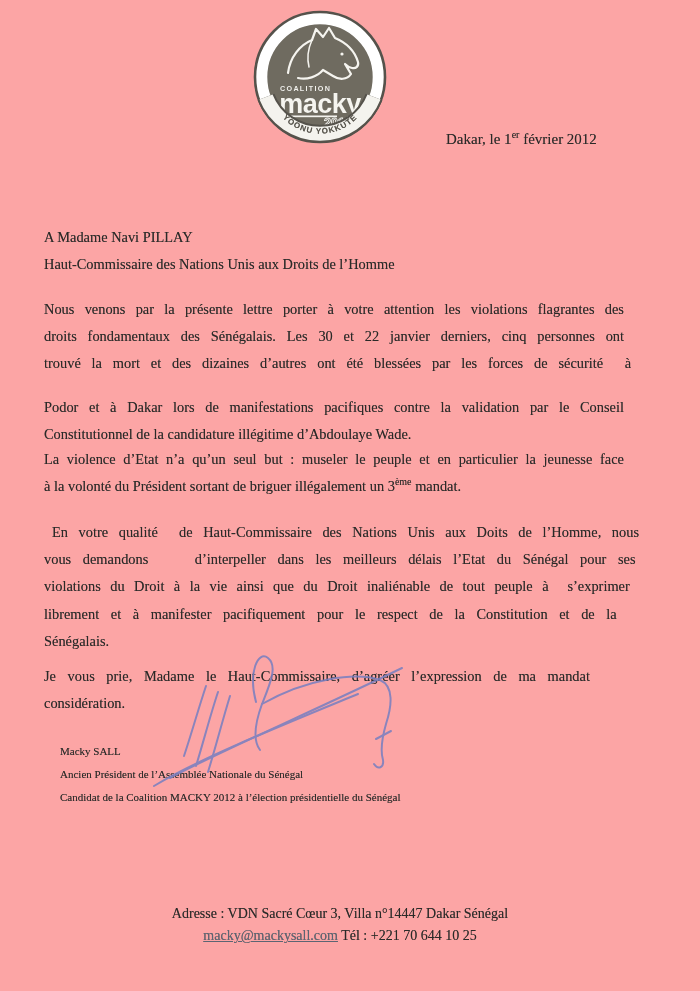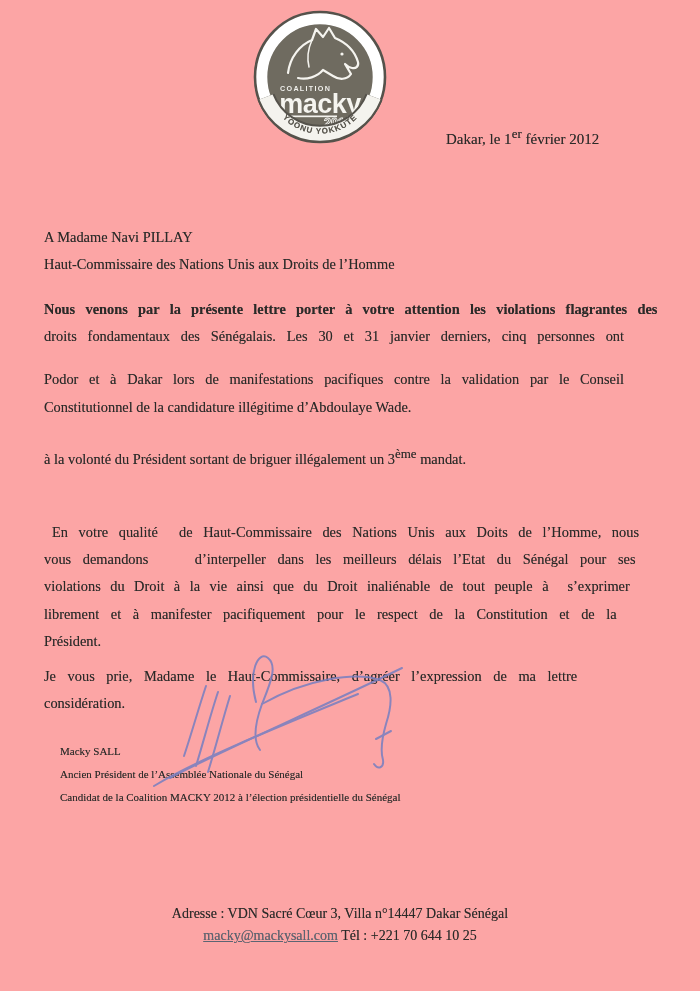--- a/index.html
+++ b/index.html
@@ -9,21 +9,21 @@
     background:#fca5a5;
     font-family:"Liberation Serif","DejaVu Serif",serif;
     color:#2b2a28;
     overflow:hidden;
     text-shadow:0 0 .3px rgba(60,60,60,.55);
   }
   .abs { position:absolute; }
   .body-text { font-size:14.4px; line-height:27.2px; width:580px; left:44px; }
   .line { white-space:nowrap; }
   .line.center { text-align:center; }
-  sup { font-size:13px; vertical-align:super; line-height:0; }
+  sup { font-size:10px; vertical-align:super; line-height:0; }
   .link { text-decoration:underline; color:#5c6573; }
   #date-line { top:128px; left:446px; font-size:15px; line-height:22px; }
   #addressee { top:224px; line-height:26.8px; }
   #paragraph-1 { top:296px; }
   #paragraph-2 { top:446px; }
   #paragraph-3 { top:519px; }
   #closing     { top:663px; }
   #signature-block { top:740px; font-size:11px; line-height:23px; width:580px; left:60px; }
   #footer { top:903px; left:0; width:680px; font-size:14px; line-height:22.3px; }
   #logo { left:249px; top:6px; width:142px; height:142px; }
@@ -58,37 +58,39 @@
   <div id="date-line" class="abs">
       <div class="line"><span>Dakar, le 1</span><sup>er</sup><span> février 2012</span></div>
     </div>
 
   <div id="addressee" class="abs body-text">
       <div class="line"><span>A Madame Navi PILLAY</span></div>
       <div class="line"><span>Haut-Commissaire des Nations Unis aux Droits de l’Homme</span></div>
     </div>
 
   <div id="paragraph-1" class="abs body-text">
-      <div class="line just" style="word-spacing: 6.65px; font-weight: bold;"><span>Nous venons par la présente lettre porter à votre attention les violations flagrantes des</span></div>
-      <div class="line just" style="word-spacing: 7.24px;"><span>droits fondamentaux des Sénégalais. Les 30 et 31 janvier derniers, cinq personnes ont</span></div>
+      <div class="line just" style="word-spacing: 6.65px;"><span>Nous venons par la présente lettre porter à votre attention les violations flagrantes des</span></div>
+      <div class="line just" style="word-spacing: 7.24px;"><span>droits fondamentaux des Sénégalais. Les 30 et 22 janvier derniers, cinq personnes ont</span></div>
+      <div class="line just" style="word-spacing: 7.23px;"><span>trouvé la mort et des dizaines d’autres ont été blessées par les forces de sécurité&nbsp; à</span></div>
       <div class="line just" style="word-spacing: 7.08px; margin-top: 16px;"><span>Podor et à Dakar lors de manifestations pacifiques contre la validation par le Conseil</span></div>
       <div class="line"><span>Constitutionnel de la candidature illégitime d’Abdoulaye Wade.</span></div>
     </div>
   <div id="paragraph-2" class="abs body-text">
+      <div class="line just" style="word-spacing: 4.08px;"><span>La violence d’Etat n’a qu’un seul but : museler le peuple et en particulier la jeunesse face</span></div>
       <div class="line"><span>à la volonté du Président sortant de briguer illégalement un 3</span><sup>ème</sup><span> mandat.</span></div>
     </div>
   <div id="paragraph-3" class="abs body-text">
       <div class="line just" style="word-spacing: 6.97px; margin-left: 8px;"><span>En votre qualité&nbsp; de Haut-Commissaire des Nations Unis aux Doits de l’Homme, nous</span></div>
       <div class="line just" style="word-spacing: 8px;"><span>vous demandons&nbsp;&nbsp;&nbsp; d’interpeller dans les meilleurs délais l’Etat du Sénégal pour ses</span></div>
       <div class="line just" style="word-spacing: 5.84px;"><span>violations du Droit à la vie ainsi que du Droit inaliénable de tout peuple à&nbsp; s’exprimer</span></div>
       <div class="line just" style="word-spacing: 8px;"><span>librement et à manifester pacifiquement pour le respect de la Constitution et de la</span></div>
-      <div class="line"><span>Président.</span></div>
+      <div class="line"><span>Sénégalais.</span></div>
     </div>
   <div id="closing" class="abs body-text">
-      <div class="line just" style="word-spacing: 8px;"><span>Je vous prie, Madame le Haut-Commissaire, d’agréer l’expression de ma lettre</span></div>
+      <div class="line just" style="word-spacing: 8px;"><span>Je vous prie, Madame le Haut-Commissaire, d’agréer l’expression de ma mandat</span></div>
       <div class="line"><span>considération.</span></div>
     </div>
 
   <div id="signature-block" class="abs">
       <div class="line"><span>Macky SALL</span></div>
       <div class="line"><span>Ancien Président de l’Assemblée Nationale du Sénégal</span></div>
       <div class="line"><span>Candidat de la Coalition MACKY 2012 à l’élection présidentielle du Sénégal</span></div>
     </div>
 
   <div id="footer" class="abs">

